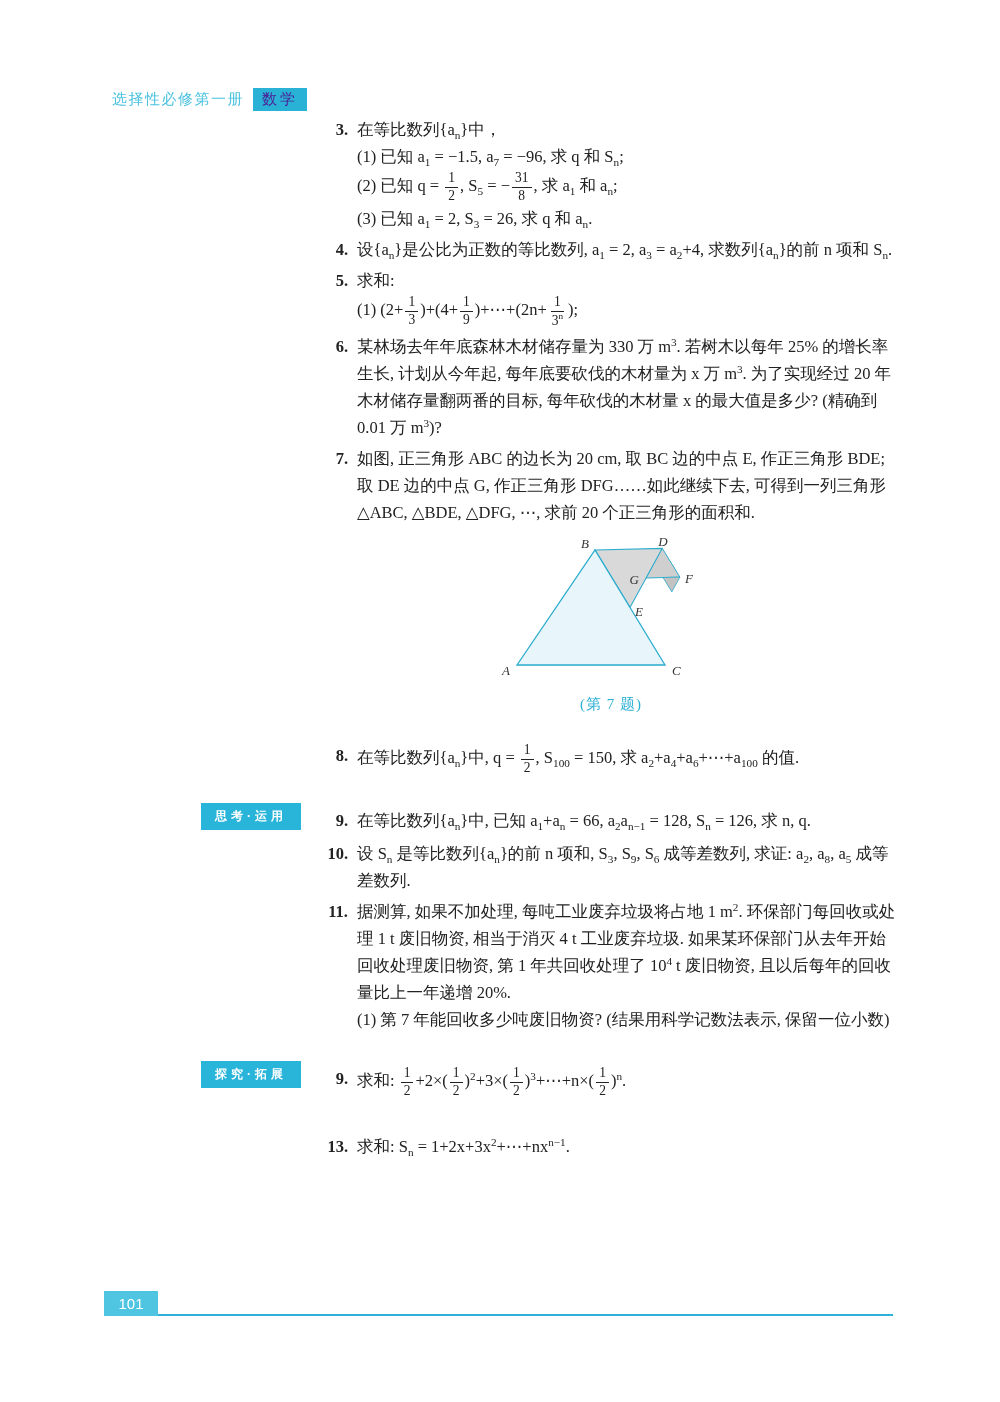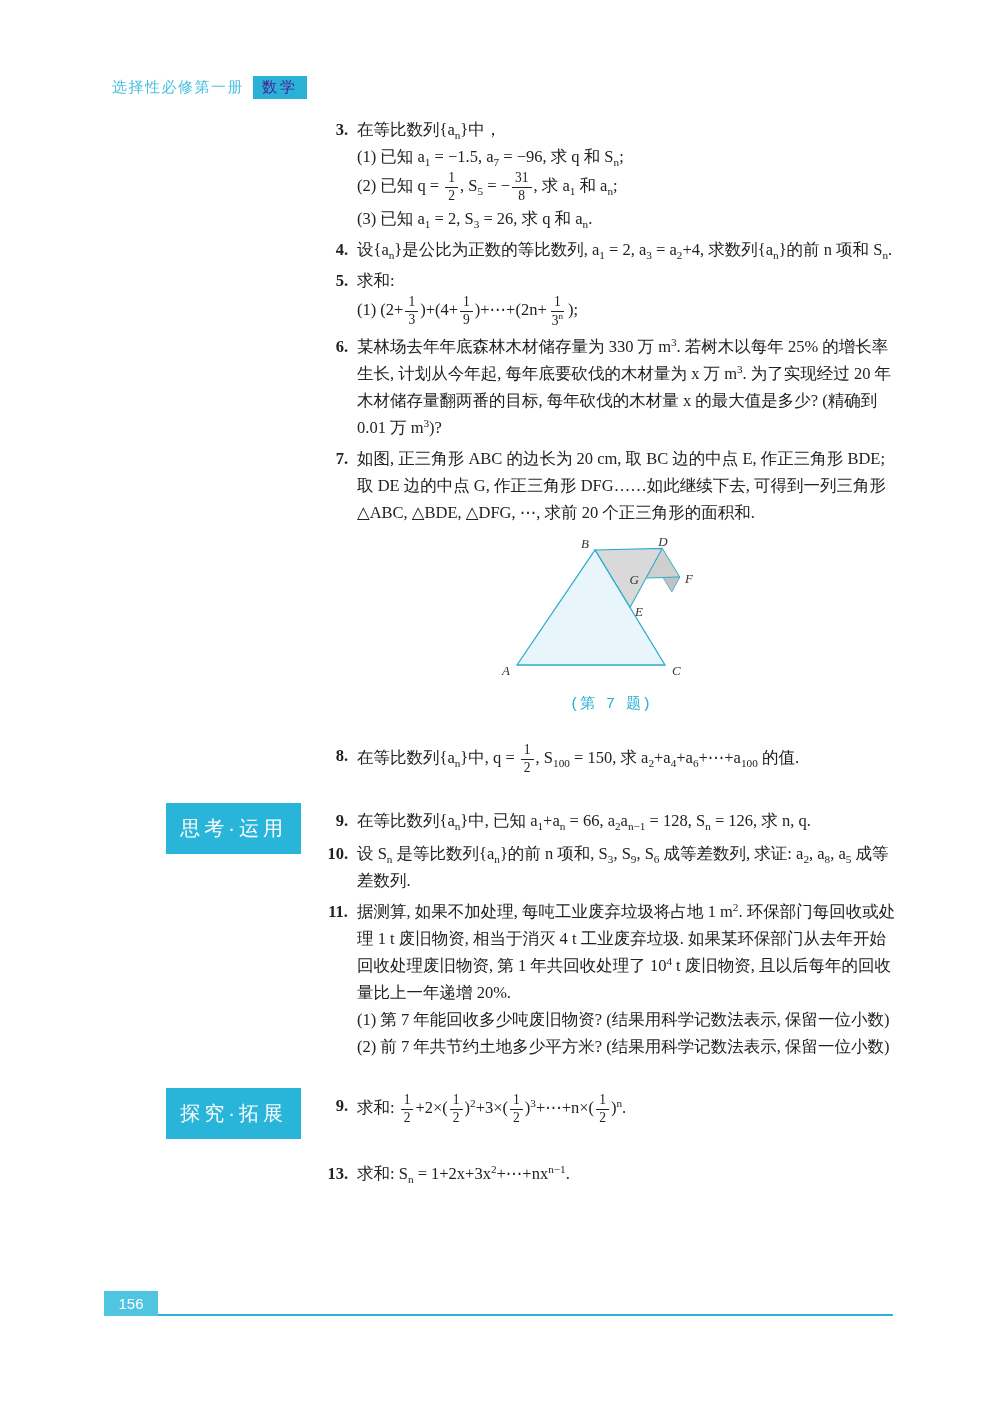--- a/index.html
+++ b/index.html
@@ -2,53 +2,53 @@
 <html><head>
 <meta charset="utf-8">
 <style>
   html,body{margin:0;padding:0;}
   body{
     width:1000px;height:1402px;position:relative;background:#ffffff;
     font-family:"Liberation Serif","DejaVu Serif",serif;color:#222;
     overflow:hidden;
   }
   
-  .page-header{position:absolute;left:112px;top:76px;display:flex;align-items:center;gap:9px;
+  .page-header{position:absolute;left:112px;top:88px;display:flex;align-items:center;gap:9px;
     font-family:"Liberation Sans","DejaVu Sans",sans-serif;}
   .series-title{color:#4ac1de;font-size:15px;letter-spacing:1.5px;}
   .subject-box{background:#29b1d6;color:#4c1d95;font-size:15px;padding:2px 9px;letter-spacing:3px;}
   
   .content{position:absolute;left:318px;top:116px;width:582px;font-size:16.5px;line-height:27px;}
   .problem{position:relative;display:flex;margin:0 0 4px;}
   .pnum{flex:none;width:30px;text-align:right;font-weight:700;margin-right:9px;}
   .pbody{flex:1;min-width:0;}
   .pline{margin:0;}
   .item{padding-left:36px;text-indent:-36px;}
   #p8{margin-top:20px;}
   #p9{margin-top:30px;margin-bottom:6px;}
   #p12{margin-top:32px;margin-bottom:33px;}
   sub,sup{font-size:0.68em;line-height:1;}
   .frac{display:inline-flex;flex-direction:column;align-items:center;vertical-align:middle;
     margin:0 2px;text-indent:0;}
   .frac .fn{display:block;font-size:0.82em;line-height:1.25;padding:0 3px;border-bottom:1.2px solid currentColor;}
   .frac .fd{display:block;font-size:0.82em;line-height:1.25;padding:0 3px;}
   
   .section-label{position:absolute;top:-4px;right:calc(100% + 17px);
-    background:#29b4da;color:#fff;font-size:20px;font-weight:400;
-    padding:12px 14px;letter-spacing:4px;white-space:nowrap;
+    background:#29b4da;color:#fff;font-size:12px;font-weight:700;
+    padding:0 14px;letter-spacing:4px;white-space:nowrap;
     font-family:"Liberation Sans","DejaVu Sans",sans-serif;}
   
   .figure{margin:10px 0 4px 140px;width:228px;text-align:center;}
   .figure svg{display:block;margin:0 auto;}
   .tri-blue{fill:#e8f5fb;stroke:#2aaccd;stroke-width:1.3;}
   .tri-gray{fill:#d9d9d9;stroke:#2aaccd;stroke-width:1.1;}
   .tri-gray2{fill:#cfcfcf;stroke:#2aaccd;stroke-width:1;}
   .tri-gray3{fill:#c2c2c2;stroke:#2aaccd;stroke-width:0.8;}
   .vlabel{font:italic 13px "Liberation Serif","DejaVu Serif",serif;fill:#333;}
-  .caption{color:#2bafd4;font-size:15px;margin-top:5px;letter-spacing:1px;font-family:Liberation Mono, monospace;}
+  .caption{color:#2bafd4;font-size:15px;margin-top:5px;letter-spacing:1px;}
   
   .page-num{position:absolute;left:104px;top:1291px;width:54px;height:25px;background:#50c5e1;
     color:#fff;display:flex;align-items:center;justify-content:center;font-size:15px;
     font-family:"Liberation Sans","DejaVu Sans",sans-serif;}
   .footer-line{position:absolute;left:158px;top:1314px;width:735px;height:2px;background:#2cb2d8;}
 </style>
 </head>
 <body>
 
 <div class="page-header">
@@ -151,21 +151,20 @@
     <div class="pbody">
       <div class="pline">设 S<sub>n</sub> 是等比数列{a<sub>n</sub>}的前 n 项和, S<sub>3</sub>, S<sub>9</sub>, S<sub>6</sub> 成等差数列, 求证: a<sub>2</sub>, a<sub>8</sub>, a<sub>5</sub> 成等差数列.</div>
     </div>
   </section>
 
   <section class="problem" id="p11">
     <span class="pnum">11.</span>
     <div class="pbody">
       <div class="pline">据测算, 如果不加处理, 每吨工业废弃垃圾将占地 1 m<sup>2</sup>. 环保部门每回收或处理 1 t 废旧物资, 相当于消灭 4 t 工业废弃垃圾. 如果某环保部门从去年开始回收处理废旧物资, 第 1 年共回收处理了 10<sup>4</sup> t 废旧物资, 且以后每年的回收量比上一年递增 20%.</div>
       <div class="pline item">(1) 第 7 年能回收多少吨废旧物资? (结果用科学记数法表示, 保留一位小数)</div>
-      <div class="pline item">(2) 前 7 年共节约土地多少平方米? (结果用科学记数法表示, 保留一位小数)</div>
     </div>
   </section>
 
   <section class="problem" id="p12">
     <div class="section-label">探究·拓展</div>
     <span class="pnum">9.</span>
     <div class="pbody">
       <div class="pline">求和: <span class="frac">
             <span class="fn">1</span>
             <span class="fd">2</span>
@@ -184,14 +183,14 @@
 
   <section class="problem" id="p13">
     <span class="pnum">13.</span>
     <div class="pbody">
       <div class="pline">求和: S<sub>n</sub> = 1+2x+3x<sup>2</sup>+⋯+nx<sup>n−1</sup>.</div>
     </div>
   </section>
 
 </main>
 
-<div class="page-num">156</div>
+<div class="page-num">101</div>
 <div class="footer-line"></div>
 
 </body></html>

